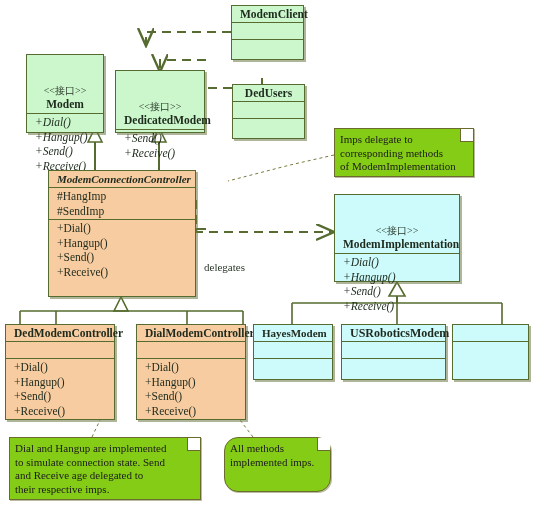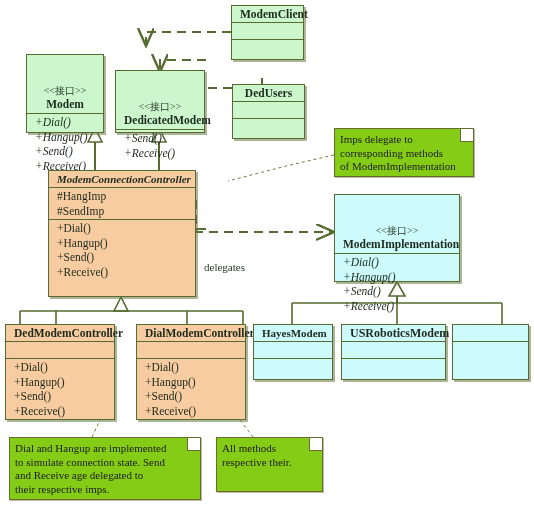--- a/index.html
+++ b/index.html
@@ -266,19 +266,19 @@
   </div>
 
   <div class="note" style="left:9px;top:437px;width:192px;height:63px;">
     <span class="fold"></span>
     <p>Dial and Hangup are implemented</p>
     <p>to simulate connection state. Send</p>
     <p>and Receive age delegated to</p>
     <p>their respective imps.</p>
   </div>
 
-  <div class="note" style="left:216px;top:437px;width:107px;height:55px;">
+  <div class="note" style="left:224px;top:437px;width:107px;height:55px;border-radius:14px;">
     <span class="fold"></span>
     <p>All methods</p>
-    <p>respective their.</p>
+    <p>implemented imps.</p>
   </div>
 
 </div>
 
 </body></html>

